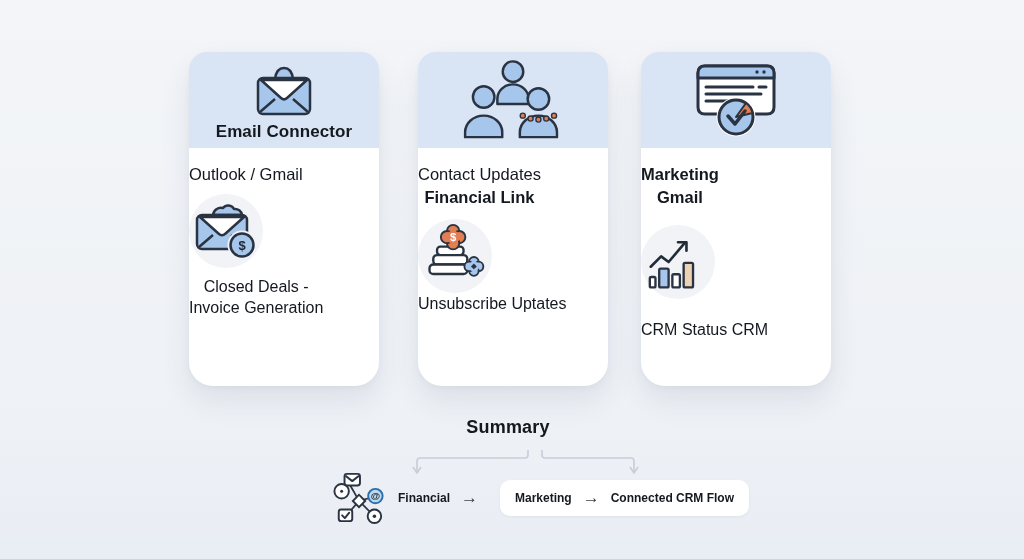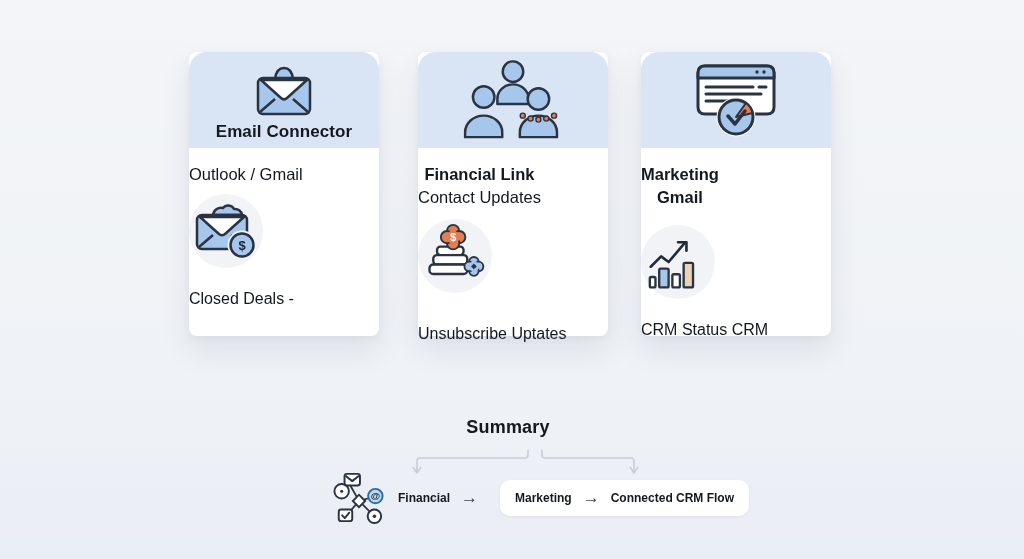--- a/index.html
+++ b/index.html
@@ -5,22 +5,22 @@
   * { box-sizing: border-box; }
   html,body { margin:0; padding:0; }
   body {
     width:1024px; height:559px; position:relative; overflow:hidden;
     background: linear-gradient(180deg,#f3f5f8 0%,#eff2f6 70%,#e9edf4 100%);
     font-family:"Liberation Sans",sans-serif; color:#14181f;
   }
   svg text { font-family:"Liberation Sans",sans-serif; }
 
   .card {
-    position:absolute; top:52px; width:190px; height:284px;
-    background:#ffffff; border-radius:8px;
+    position:absolute; top:52px; width:190px; height:334px;
+    background:#ffffff; border-radius:24px;
     box-shadow:0 14px 30px rgba(50,70,110,.10), 0 2px 6px rgba(50,70,110,.05);
   }
   .card1 { left:189px; }
   .card2 { left:418px; }
   .card3 { left:641px; }
 
   .card-header {
     height:96px; background:#d9e4f5; border-radius:18px 18px 0 0;
     display:flex; flex-direction:column; align-items:center; justify-content:center;
   }
@@ -32,22 +32,22 @@
   .top-line { font-size:16.5px; line-height:23px; font-weight:500; }
   .top-line.strong { font-weight:700; }
 
   .badge-circle {
     width:74px; height:74px; border-radius:50%; background:#f1f3f7;
     display:flex; align-items:center; justify-content:center; margin-top:8px;
   }
   .card2 .badge-circle { margin-top:10px; }
   .card3 .badge-circle { margin-top:16px; }
 
-  .bottom-lines { margin-top:20px; text-align:center; }
-  .card2 .bottom-lines { margin-top:30px; }
+  .bottom-lines { margin-top:8px; text-align:center; }
+  .card2 .bottom-lines { margin-top:0; }
   .card3 .bottom-lines { margin-top:20px; }
   .bottom-line { font-size:16px; line-height:21px; font-weight:500; }
 
   .summary-title {
     position:absolute; top:417px; left:0; width:1016px; text-align:center;
     font-size:18px; font-weight:700; letter-spacing:.2px;
   }
   .brackets { position:absolute; left:403px; top:449px; }
 
   .flow-row { position:absolute; left:332px; top:472px; height:52px; display:flex; align-items:center; }
@@ -82,20 +82,21 @@
         <rect x="8" y="15" width="50" height="34" rx="5" fill="#a6c6ec" stroke="#2a3342" stroke-width="2.5"></rect>
         <path d="M10,47 l14,-12 M56,47 l-14,-12" stroke="#2a3342" stroke-width="2.5" fill="none"></path>
         <path d="M11,17 h44 l-19,17 c-1.7,1.5 -4.3,1.5 -6,0 z" fill="#ffffff" stroke="#2a3342" stroke-width="2.5" stroke-linejoin="round"></path>
         <circle cx="53" cy="45" r="14.5" fill="#f1f3f7"></circle>
         <circle cx="53" cy="45" r="11.5" fill="#a6c6ec" stroke="#2a3342" stroke-width="2.5"></circle>
         <text x="53" y="50" text-anchor="middle" font-size="13" font-weight="bold" fill="#1c2533">$</text>
       </svg>
     </div>
     <div class="bottom-lines">
       <div class="bottom-line">Closed Deals -</div>
+      <div class="bottom-line">Invoice Generation</div>
     </div>
   </div>
 </div>
 
 <div class="card card2">
   <div class="card-header">
     <svg width="104" height="86" viewBox="0 0 104 88">
       <circle cx="52" cy="15" r="10.5" fill="#a6c6ec" stroke="#2a3342" stroke-width="2.5"></circle>
       <path d="M36,48 v-5 a16,15 0 0 1 32,0 v5 z" fill="#a6c6ec" stroke="#2a3342" stroke-width="2.5" stroke-linejoin="round"></path>
       <circle cx="22" cy="41" r="11" fill="#a6c6ec" stroke="#2a3342" stroke-width="2.5"></circle>
@@ -106,22 +107,22 @@
         <circle cx="62" cy="60" r="2.6" fill="#e47e52" stroke="#2a3342" stroke-width="1.4"></circle>
         <circle cx="70" cy="63" r="2.6" fill="#e47e52" stroke="#2a3342" stroke-width="1.4"></circle>
         <circle cx="78" cy="64" r="2.6" fill="#e47e52" stroke="#2a3342" stroke-width="1.4"></circle>
         <circle cx="86" cy="63" r="2.6" fill="#e47e52" stroke="#2a3342" stroke-width="1.4"></circle>
         <circle cx="94" cy="60" r="2.6" fill="#e47e52" stroke="#2a3342" stroke-width="1.4"></circle>
       </g>
     </svg>
   </div>
   <div class="card-body">
     <div class="top-lines">
+      <div class="top-line">Contact Updates</div>
       <div class="top-line strong">Financial Link</div>
-      <div class="top-line">Contact Updates</div>
     </div>
     <div class="badge-circle">
       <svg width="74" height="68" viewBox="0 0 78 72">
         <rect x="20" y="26" width="28" height="9" rx="3.5" fill="#ffffff" stroke="#2a3342" stroke-width="2.5"></rect>
         <rect x="16" y="35" width="36" height="10" rx="4" fill="#ffffff" stroke="#2a3342" stroke-width="2.5"></rect>
         <rect x="12" y="45" width="40" height="10" rx="4" fill="#ffffff" stroke="#2a3342" stroke-width="2.5"></rect>
         <g>
           <circle cx="37" cy="9.5" r="6.5" fill="#e47e52" stroke="#2a3342" stroke-width="2"></circle>
           <circle cx="43.5" cy="16" r="6.5" fill="#e47e52" stroke="#2a3342" stroke-width="2"></circle>
           <circle cx="37" cy="22.5" r="6.5" fill="#e47e52" stroke="#2a3342" stroke-width="2"></circle>

